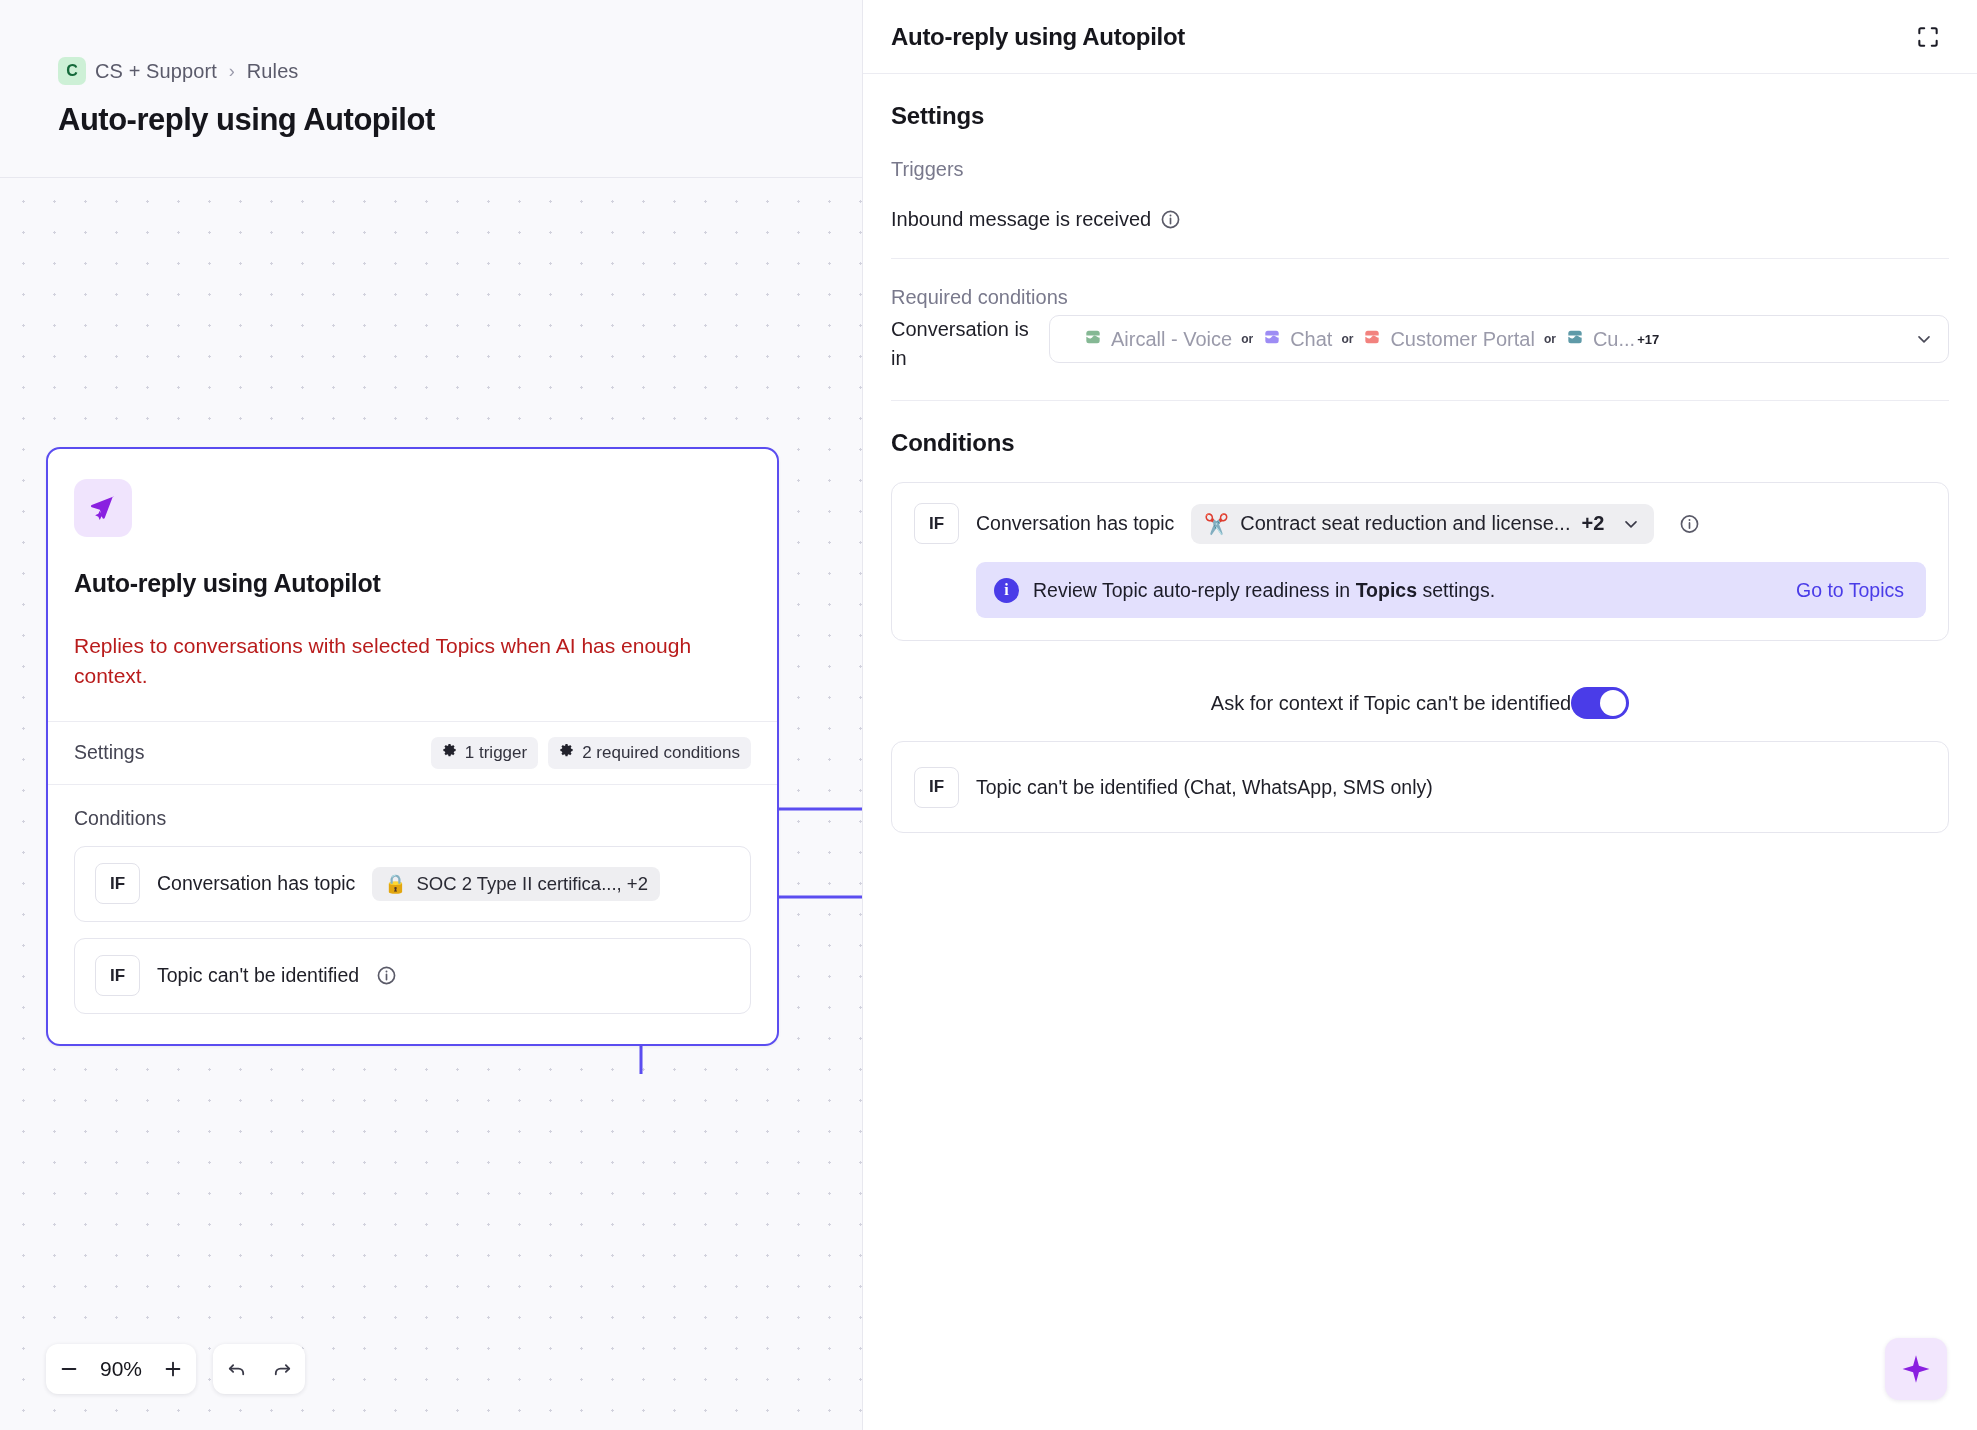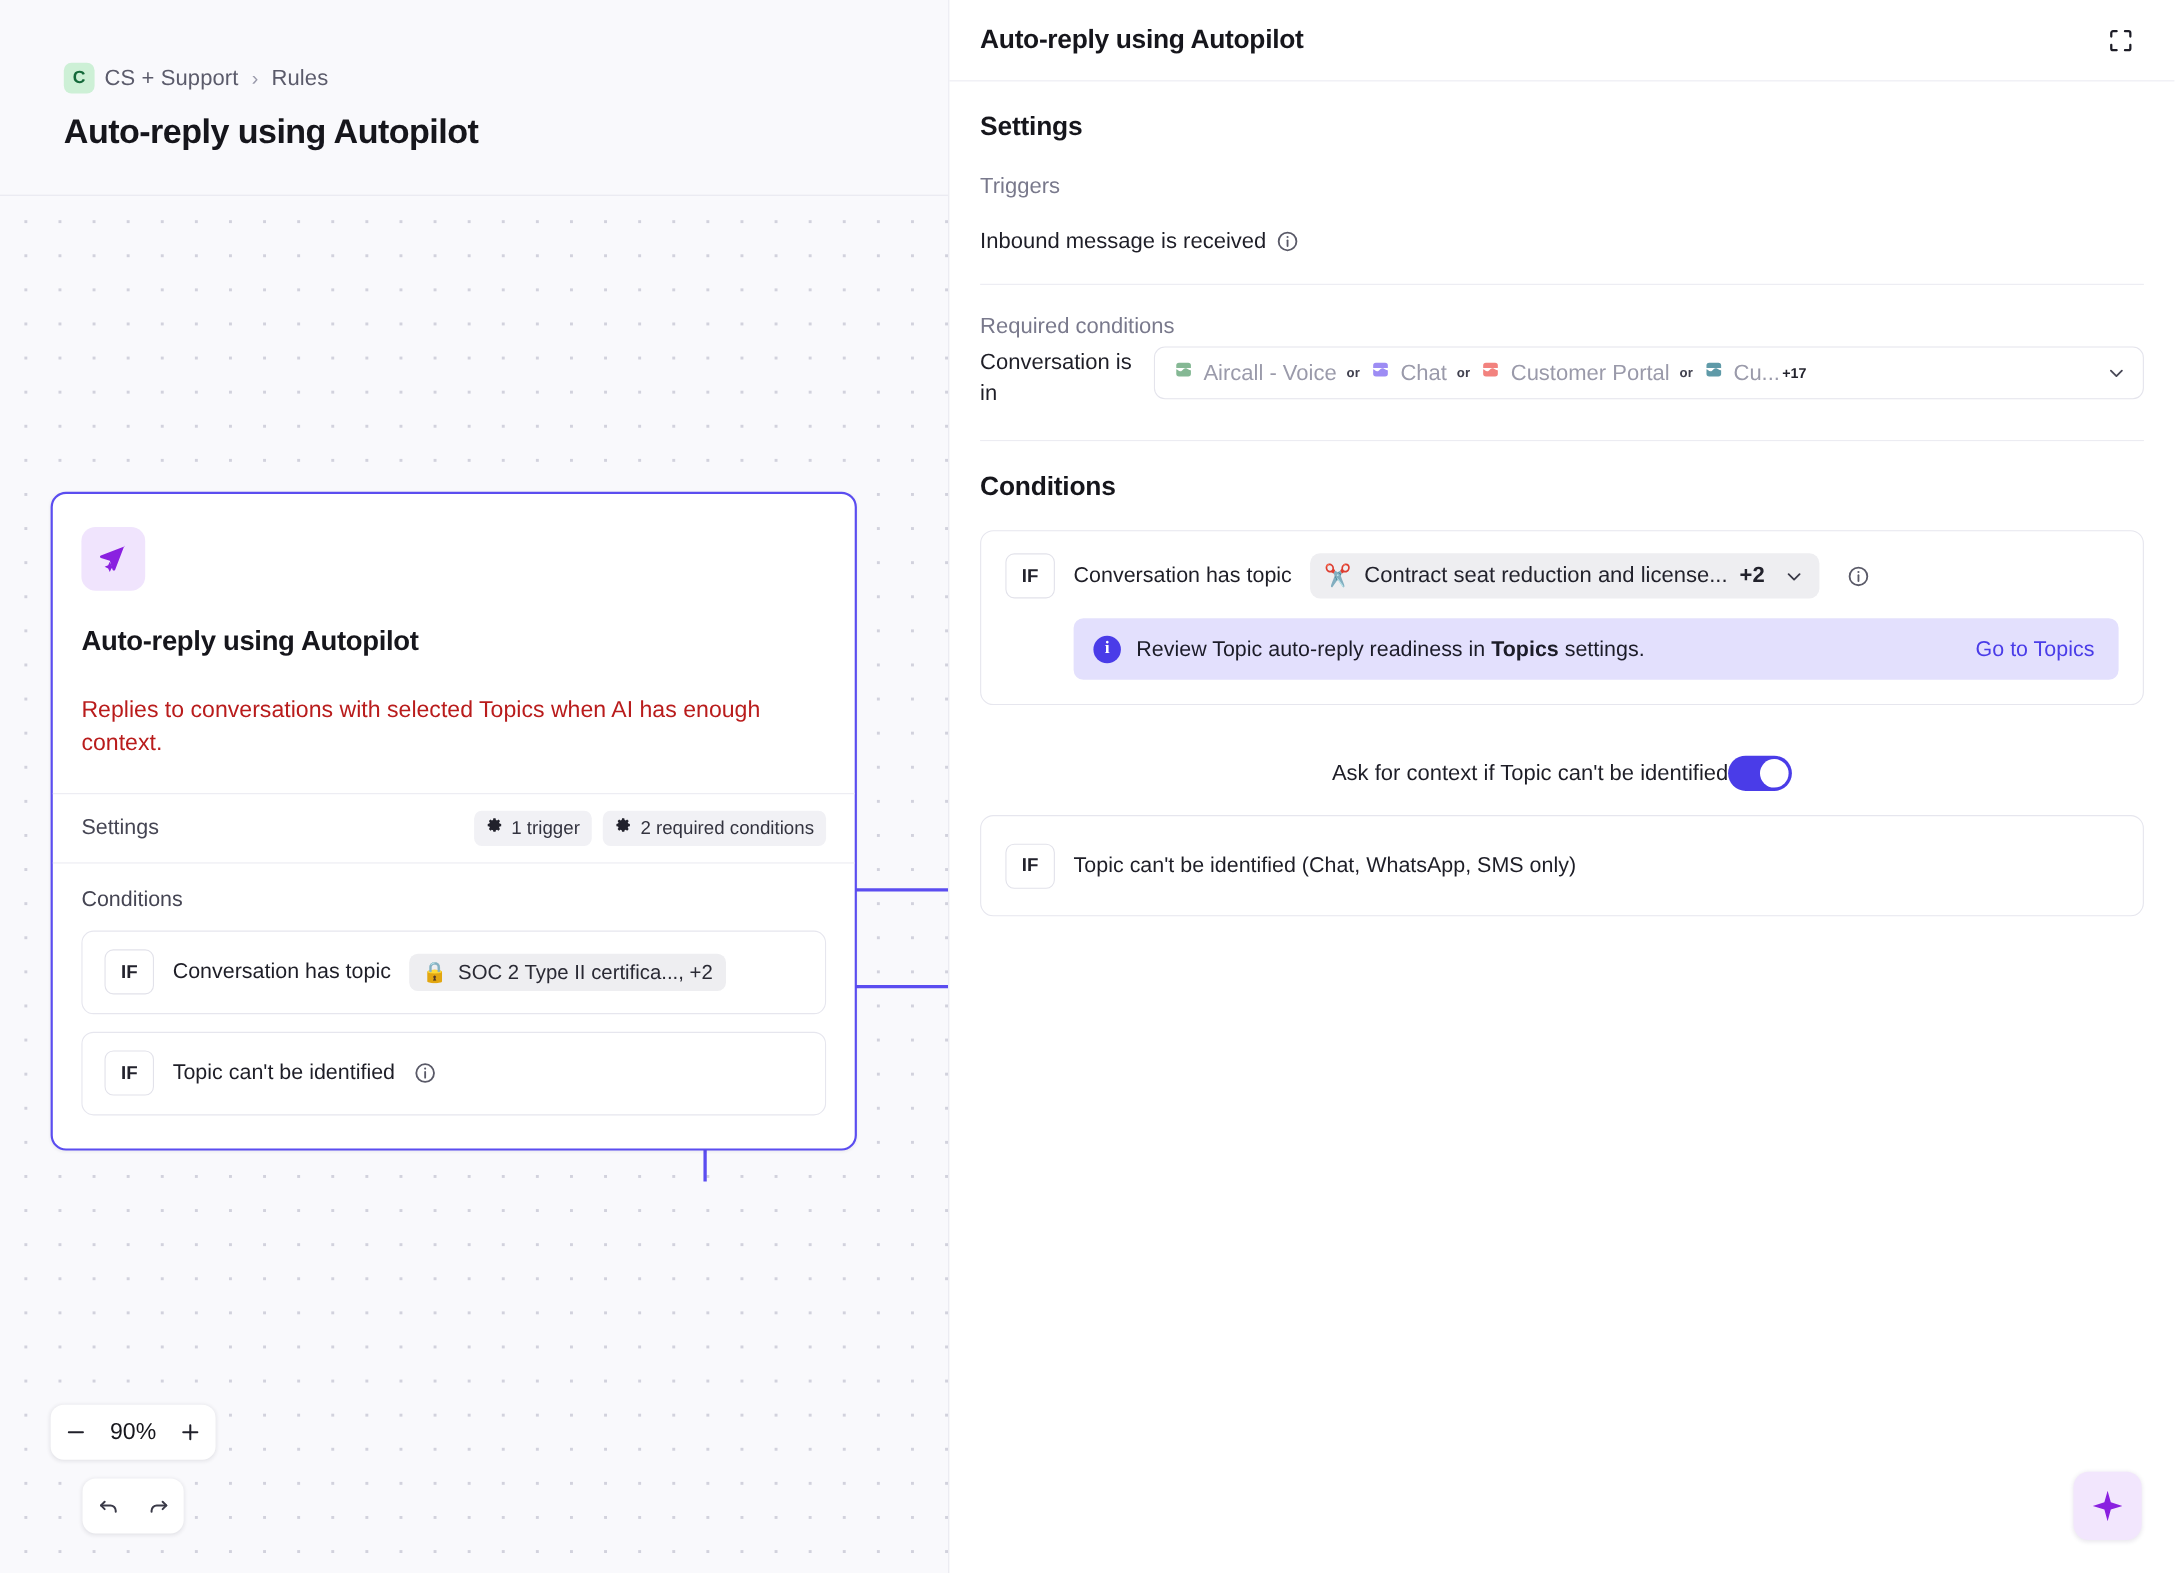--- a/index.html
+++ b/index.html
@@ -128,21 +128,21 @@
     display: inline-flex; align-items: center; justify-content: center;
     width: 21px; height: 21px; flex: 0 0 auto;
   }
 
   
   .edges { position: absolute; inset: 0; pointer-events: none; }
 
   
   .zoom-bar {
     position: absolute; left: 46px; bottom: 36px;
-    display: flex; gap: 17px; align-items: center; z-index: 4; flex-direction: column;
+    display: flex; gap: 17px; align-items: center; z-index: 4;
   }
   .zc-group {
     background: #ffffff; border-radius: 12px;
     box-shadow: 0 1px 4px rgba(25,25,50,.11);
     display: flex; align-items: center; height: 50px;
   }
   .zc-btn {
     width: 46px; height: 50px;
     display: flex; align-items: center; justify-content: center;
     color: #20202a; cursor: pointer;
@@ -177,21 +177,21 @@
   .sub-label { font-size: 20px; color: #79798c; }
   .line-text { font-size: 20px; color: #1e1e27; display: flex; align-items: center; gap: 9px; }
 
   .divider { height: 1px; background: #ececf2; margin: 27px 0 0 0; }
 
   .req-grid { display: flex; align-items: flex-start; gap: 10px; }
   .req-label { font-size: 20px; color: #1e1e27; width: 148px; line-height: 1.45; flex: 0 0 148px; }
   .select-box {
     flex: 1 1 auto;
     border: 1px solid #e4e4ec; border-radius: 10px;
-    height: 48px; padding: 0 14px 0 16px;
+    height: 48px; padding: 0 14px 0 33px;
     display: flex; align-items: center; gap: 0px;
     overflow: hidden;
   }
   .sel-item { display: inline-flex; align-items: center; gap: 8px; color: #9a9aaa; font-size: 20px; white-space: nowrap; }
   .sel-or { font-size: 12px; font-weight: 700; color: #41414f; margin: 0 9px; }
   .sel-more { font-size: 13px; font-weight: 700; color: #22222c; margin-left: 2px; }
   .sel-caret { margin-left: auto; padding-left: 12px; display: flex; align-items: center; }
 
   .cond-card {
     border: 1px solid #e6e6ee; border-radius: 12px;

